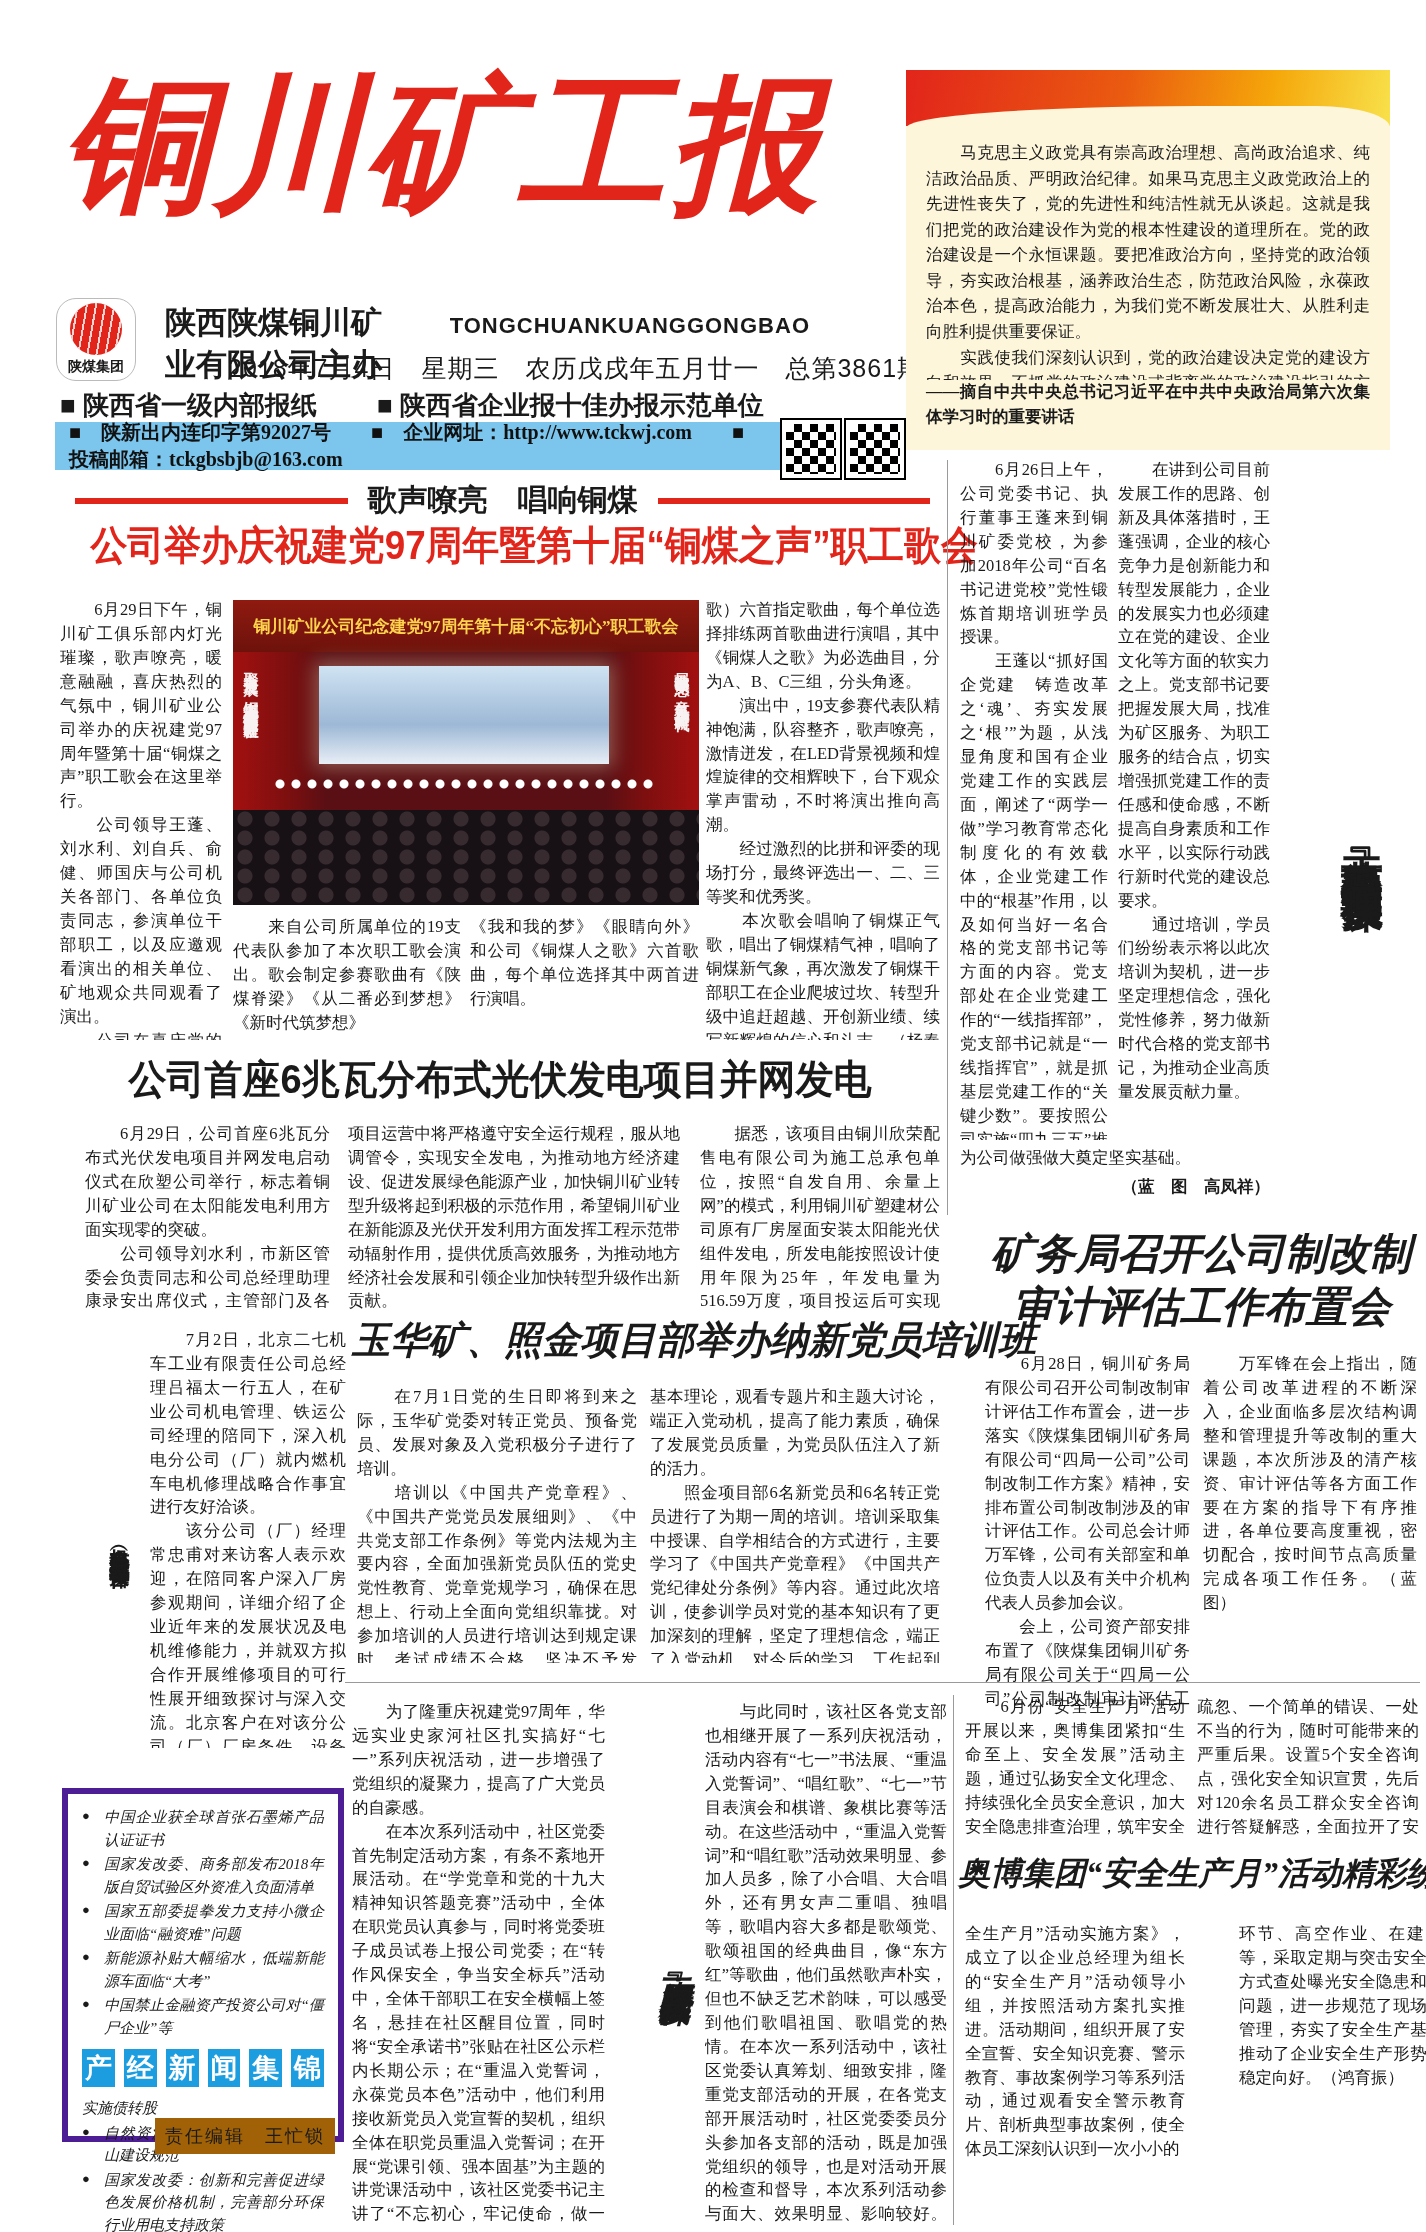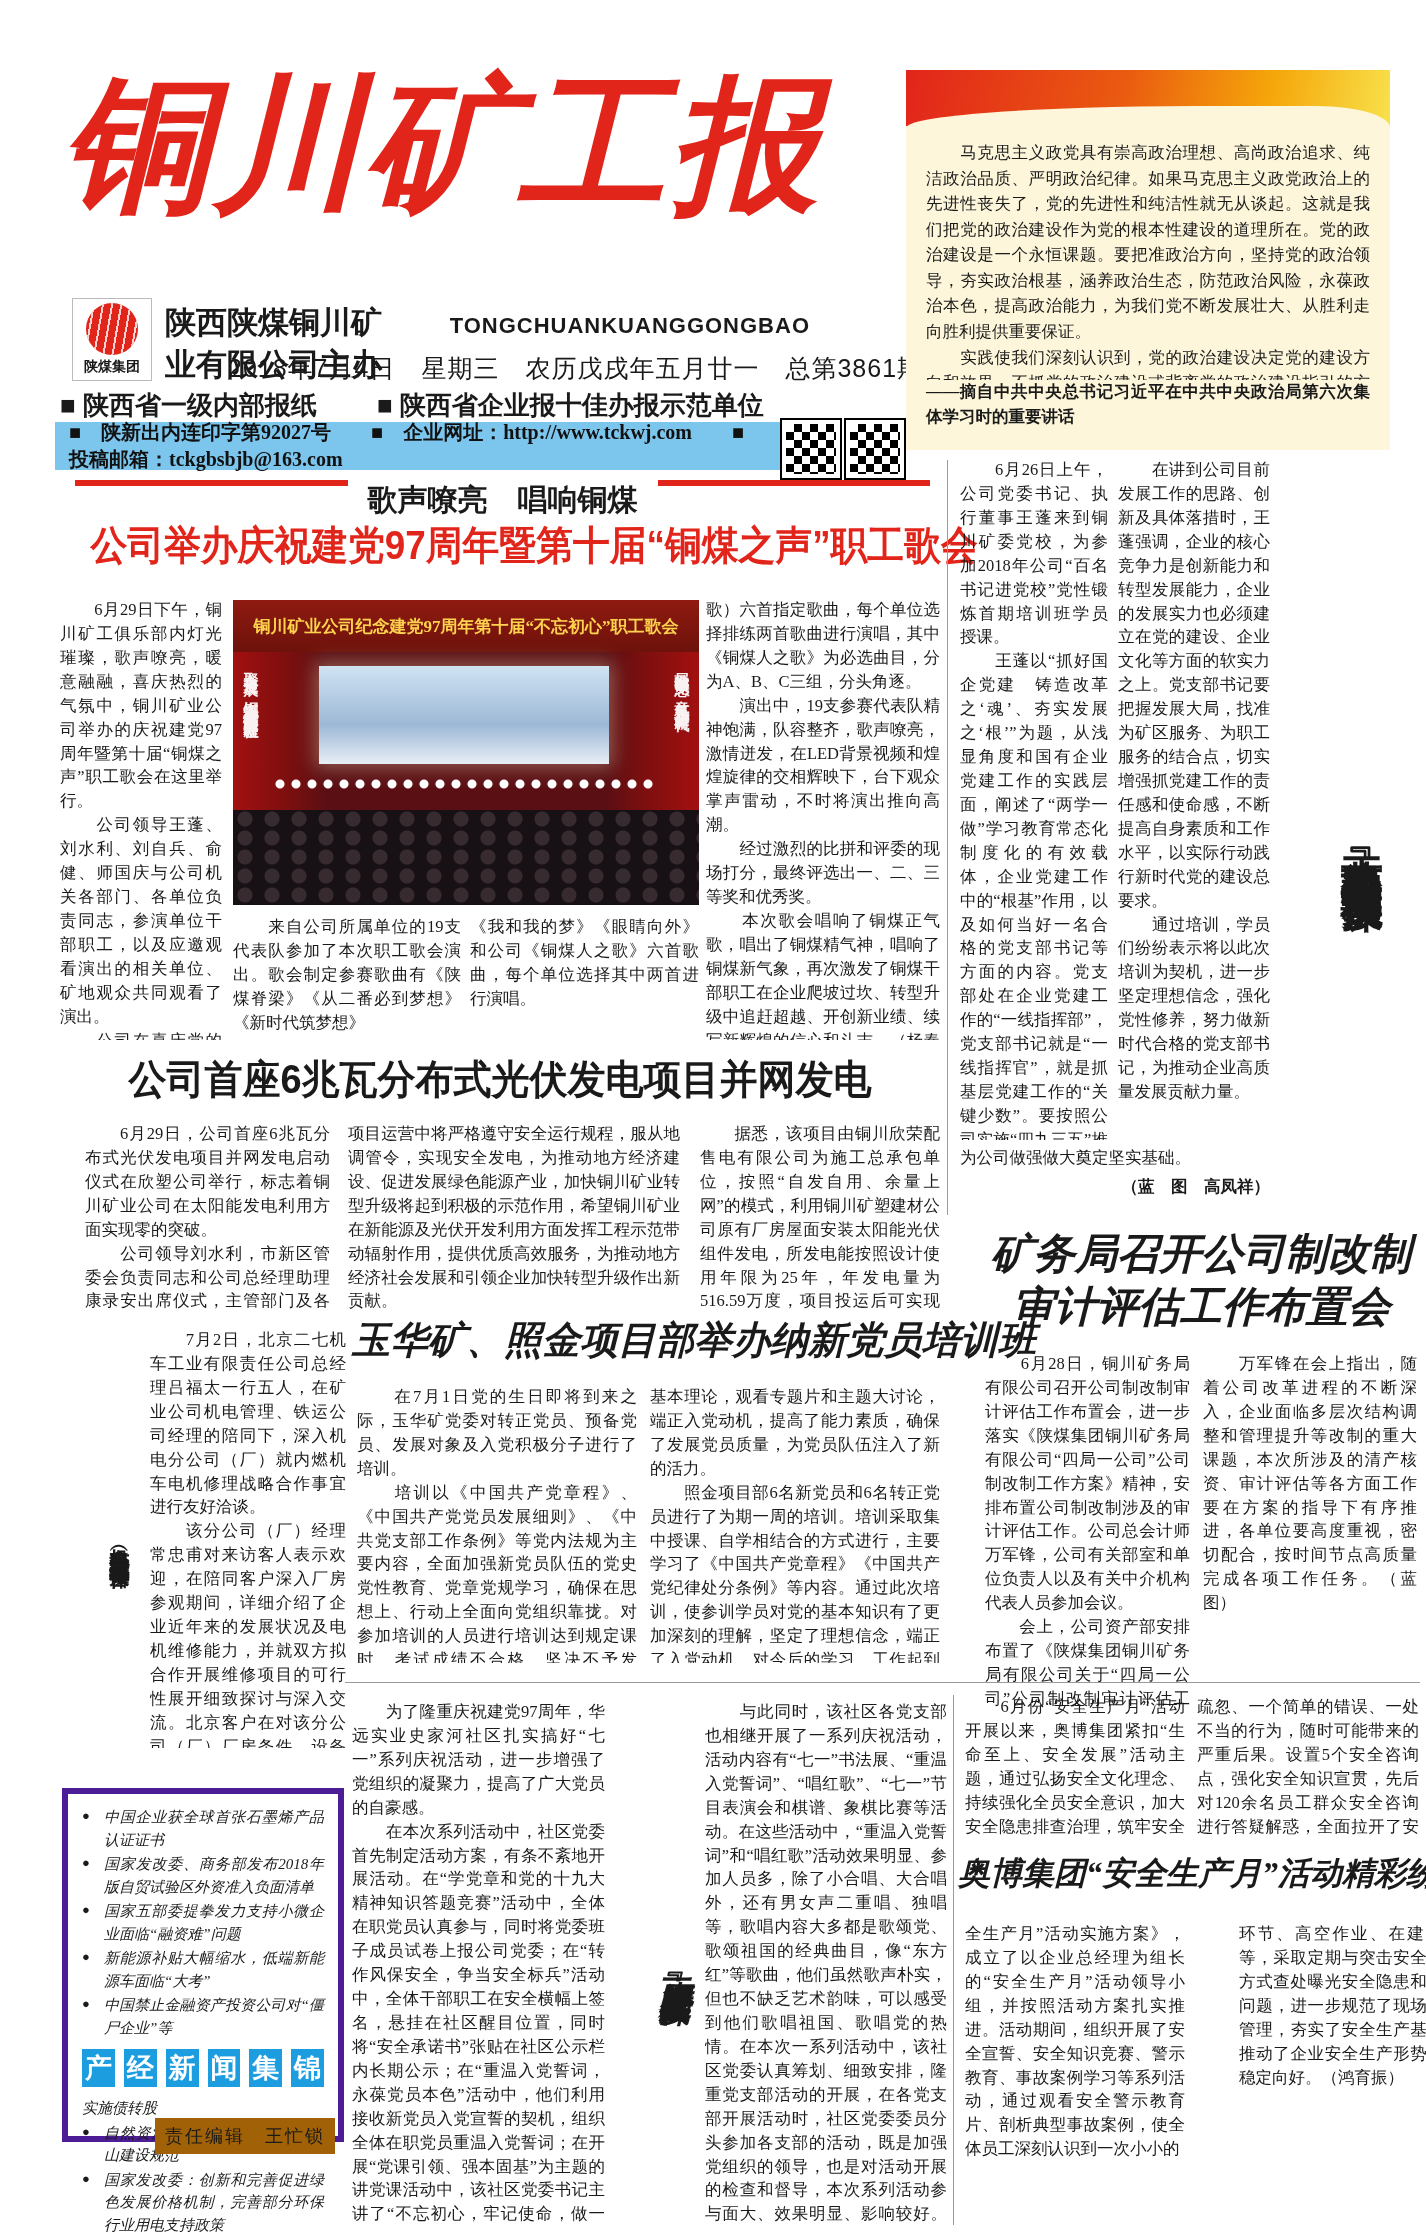--- a/index.html
+++ b/index.html
@@ -26,21 +26,21 @@
       background:repeating-linear-gradient(100deg,transparent 0 7px,#ffffff 7px 9px);opacity:.8;}
   .logo-label{font-size:14px;font-weight:bold;margin-top:3px;}
   
   .quote-box{background:#fdf6da;}
   .quote-wave{height:56px;background:linear-gradient(100deg,#e2251b 0%,#ea5b10 45%,#f5a70a 75%,#f8e14b 100%);position:relative;}
   .quote-wave::after{content:"";position:absolute;left:0;right:0;bottom:-2px;height:22px;background:#fdf6da;
       border-top-left-radius:60% 100%;border-top-right-radius:15% 100%;}
   .quote-text{padding:14px 20px 8px 20px;font-size:16.5px;line-height:1.55;text-align:justify;white-space:pre-line;}
   .quote-attr{padding:0 20px 10px 20px;font-size:16.5px;font-weight:bold;line-height:1.5;text-align:justify;}
   
-  .kicker-row{display:flex;align-items:flex-start;}
+  .kicker-row{display:flex;align-items:center;}
   .kicker-rule{flex:1;height:6px;background:#e2251b;}
   .kicker-txt{font-size:30px;font-weight:bold;font-family:"Liberation Sans",sans-serif;margin:0 20px;white-space:nowrap;}
   .lead-headline{font-size:40px;font-weight:bold;color:#e2251b;font-family:"Liberation Sans",sans-serif;
                  text-align:center;white-space:nowrap;transform:scaleX(.92);transform-origin:center;}
   .sans-headline{font-weight:bold;font-family:"Liberation Sans",sans-serif;text-align:center;white-space:nowrap;}
   .callig{font-weight:bold;font-style:italic;font-family:"Liberation Serif",serif;text-align:center;white-space:nowrap;}
   .serif-title{font-weight:bold;font-family:"Liberation Serif",serif;text-align:center;}
   
   .photo{background:#4a0d0d;overflow:hidden;}
   .photo-banner{height:52px;background:linear-gradient(#8f1a10,#6d120b);color:#ffd34d;display:flex;
@@ -68,21 +68,21 @@
   .vline{background:#9a9a9a;width:1px;}
   .hline{background:#9a9a9a;height:1px;}
 </style>
 </head>
 <body>
 
 <div class="page">
 
   <div class="abs mast-title" style="left:62px;top:72px;">铜川矿工报</div>
 
-  <div class="abs logo-wrap" style="left:72px;top:298px;width:70px;">
+  <div class="abs logo-wrap" style="left:56px;top:298px;width:70px;border-radius:20px;">
     <div class="logo-circle"></div>
     <div class="logo-label">陕煤集团</div>
   </div>
 
   <div class="abs pub-row" style="left:165px;top:302px;width:645px;gap:42px;">
     <span class="pub-cn">陕西陕煤铜川矿业有限公司主办</span>
     <span class="pub-en">TONGCHUANKUANGGONGBAO</span>
   </div>
 
   <div class="abs date-line" style="left:228px;top:352px;">2018年7月4日　星期三　农历戊戌年五月廿一　总第3861期</div>

